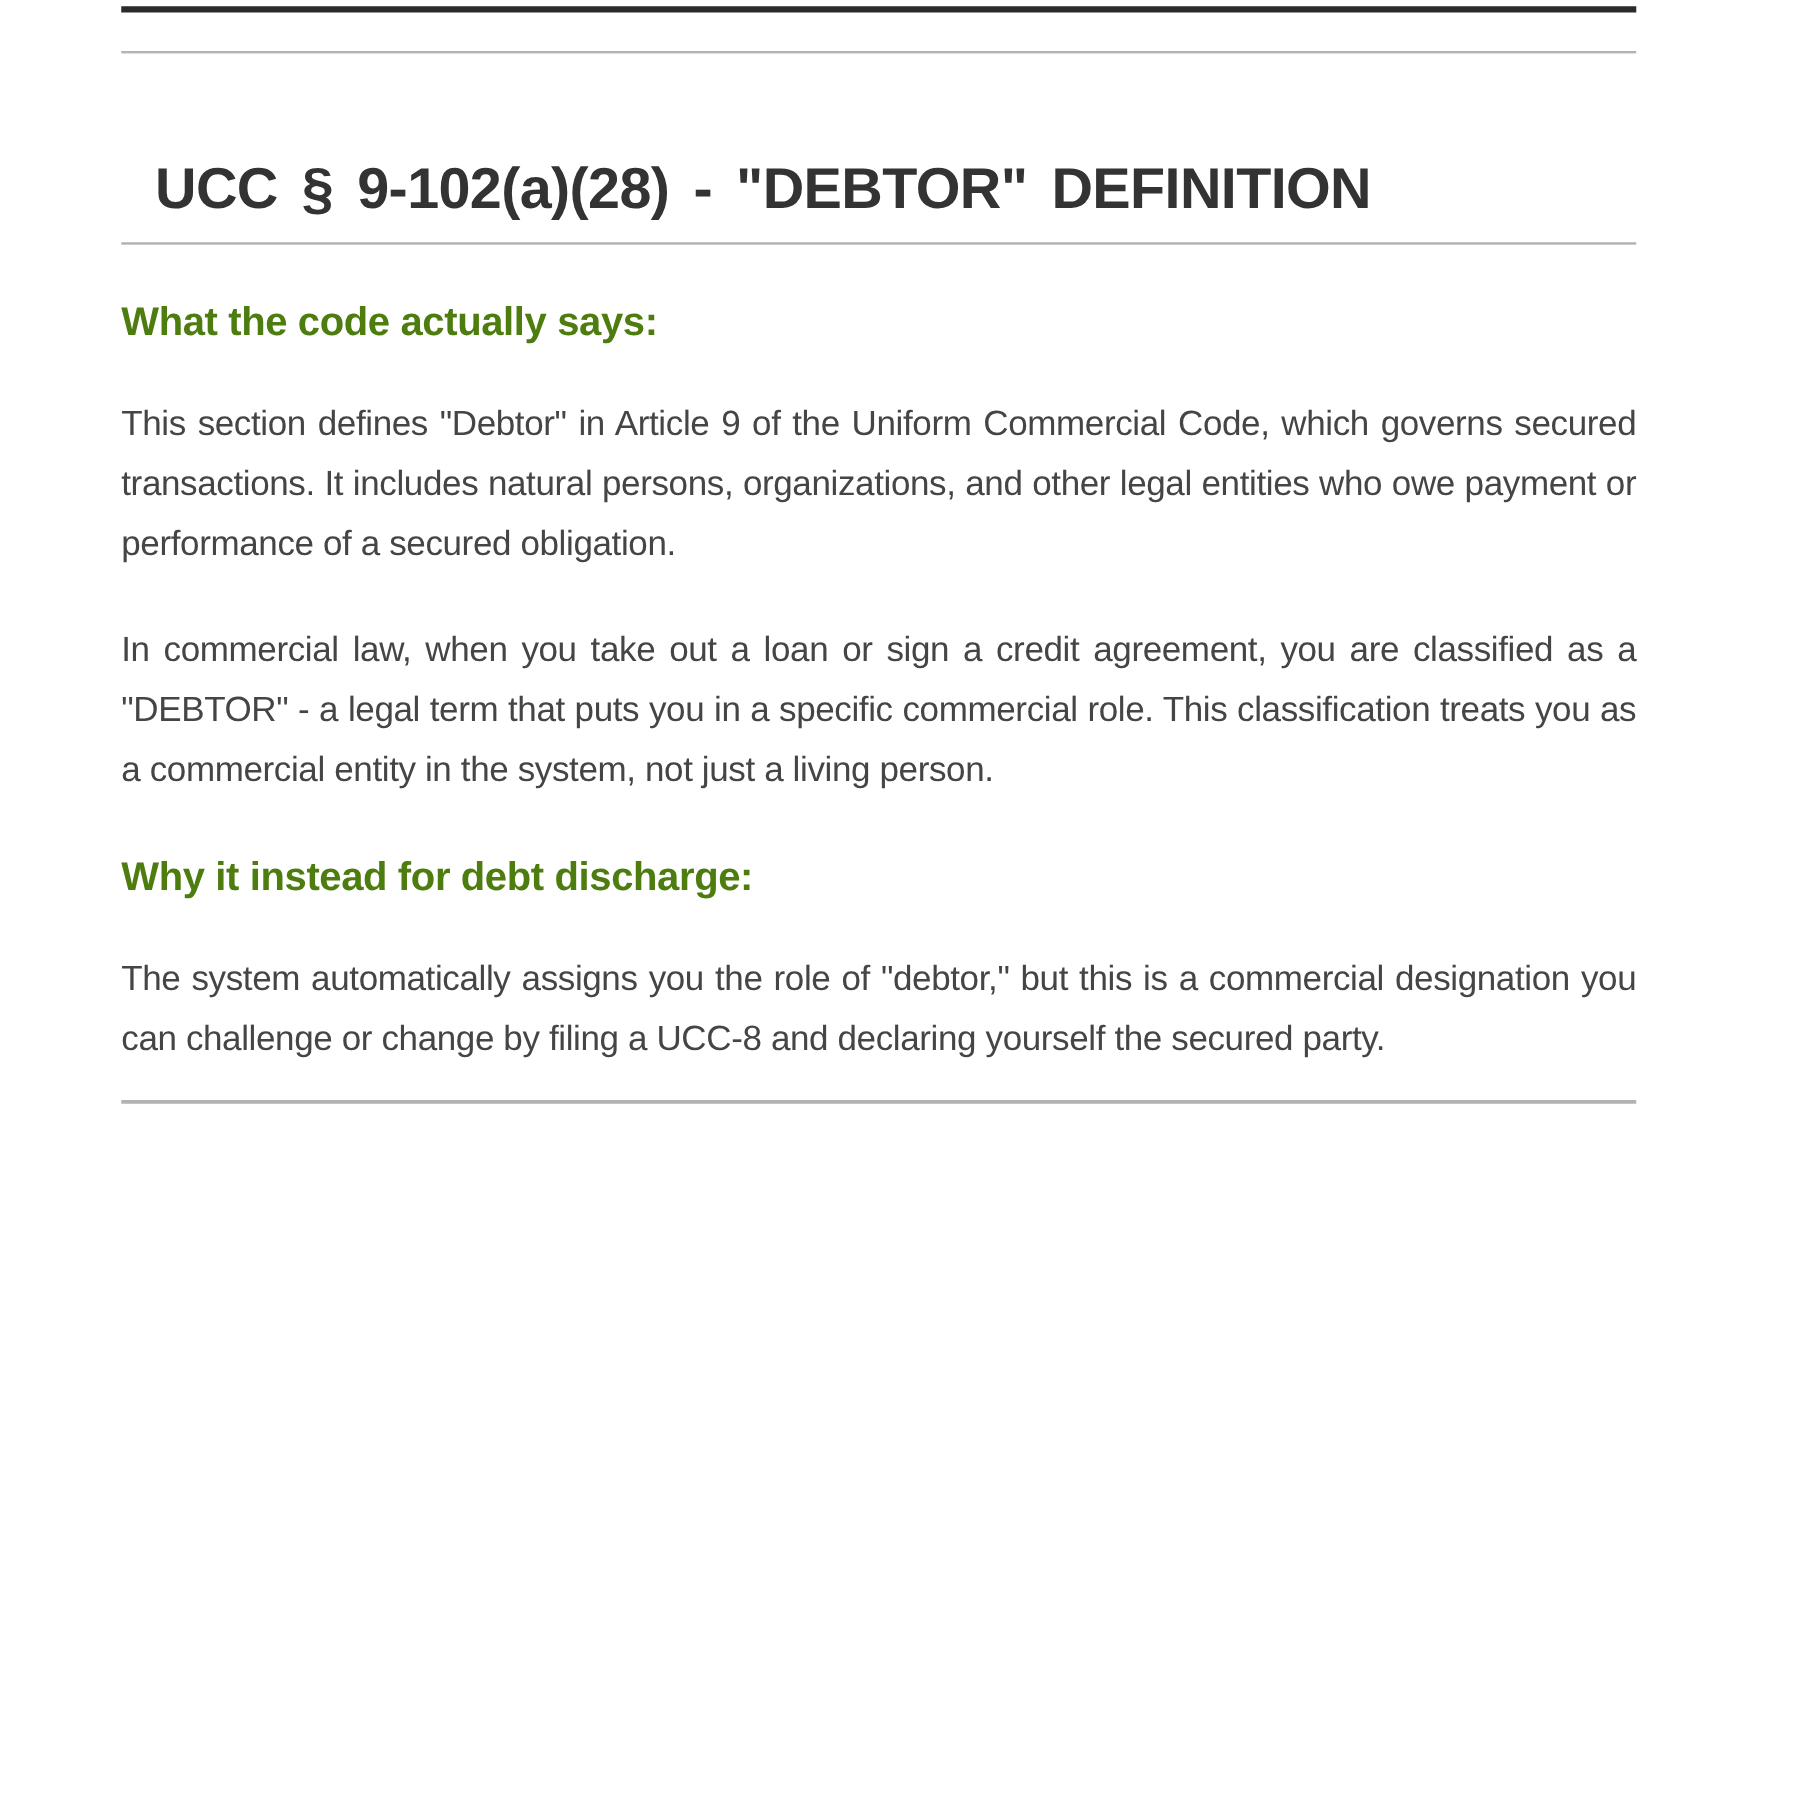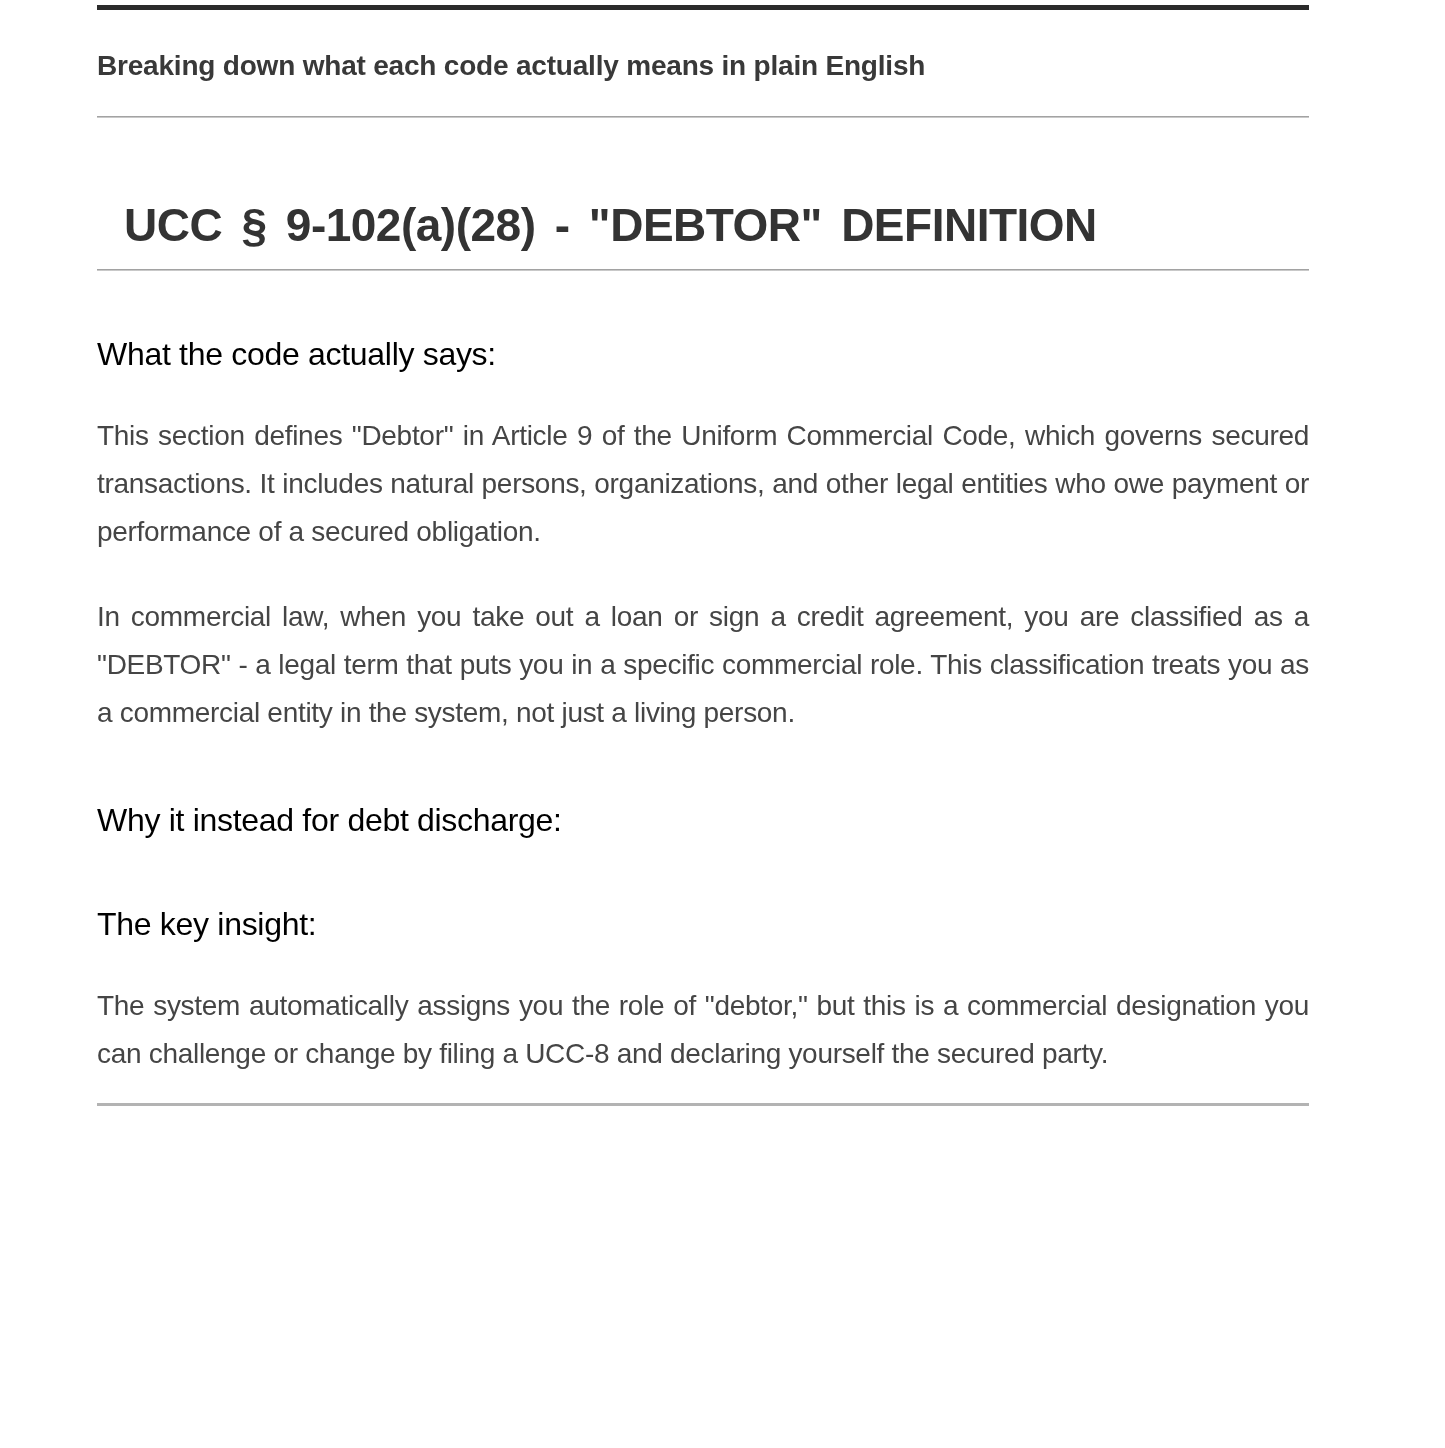--- a/index.html
+++ b/index.html
@@ -50,44 +50,43 @@
     padding-left: 27px;
     font-size: 46px;
     line-height: 62px;
     font-weight: bold;
     color: #333333;
     word-spacing: 7px;
     letter-spacing: -0.5px;
   }
   .section { margin: 0; }
   .section-heading {
-    margin: 62px 0 0 0;
+    margin: 40px 0 0 0;
     font-size: 32px;
     line-height: 42px;
-    font-weight: normal;
-    color: #000000;
+    font-weight: bold;
+    color: #4d7c0f;
     letter-spacing: -0.3px;
   }
   .section-body {
     margin: 37px 0 0 0;
     font-size: 28px;
     line-height: 48px;
     color: #454545;
     text-align: justify;
     letter-spacing: -0.3px;
   }
 </style>
 </head>
 <body>
 
 <div class="doc">
 
   <hr class="rule-thick">
 
-  <h2 class="subtitle">Breaking down what each code actually means in plain English</h2>
 
   <hr class="rule-thin after-subtitle">
 
   <h1 class="title">UCC § 9-102(a)(28) - "DEBTOR" DEFINITION</h1>
 
   <hr class="rule-thin after-title">
 
   <section class="section">
     <h3 class="section-heading">What the code actually says:</h3>
     <p class="section-body">This section defines "Debtor" in Article 9 of the Uniform Commercial Code, which governs secured transactions. It includes natural persons, organizations, and other legal entities who owe payment or performance of a secured obligation.</p>
@@ -95,19 +94,18 @@
 
   <section class="section">
     <p class="section-body">In commercial law, when you take out a loan or sign a credit agreement, you are classified as a "DEBTOR" - a legal term that puts you in a specific commercial role. This classification treats you as a commercial entity in the system, not just a living person.</p>
   </section>
 
   <section class="section">
     <h3 class="section-heading">Why it instead for debt discharge:</h3>
   </section>
 
   <section class="section">
-    <h3 class="section-heading">The key insight:</h3>
     <p class="section-body">The system automatically assigns you the role of "debtor," but this is a commercial designation you can challenge or change by filing a UCC-8 and declaring yourself the secured party.</p>
   </section>
 
   <hr class="rule-bottom">
 
 </div>
 
 </body></html>

